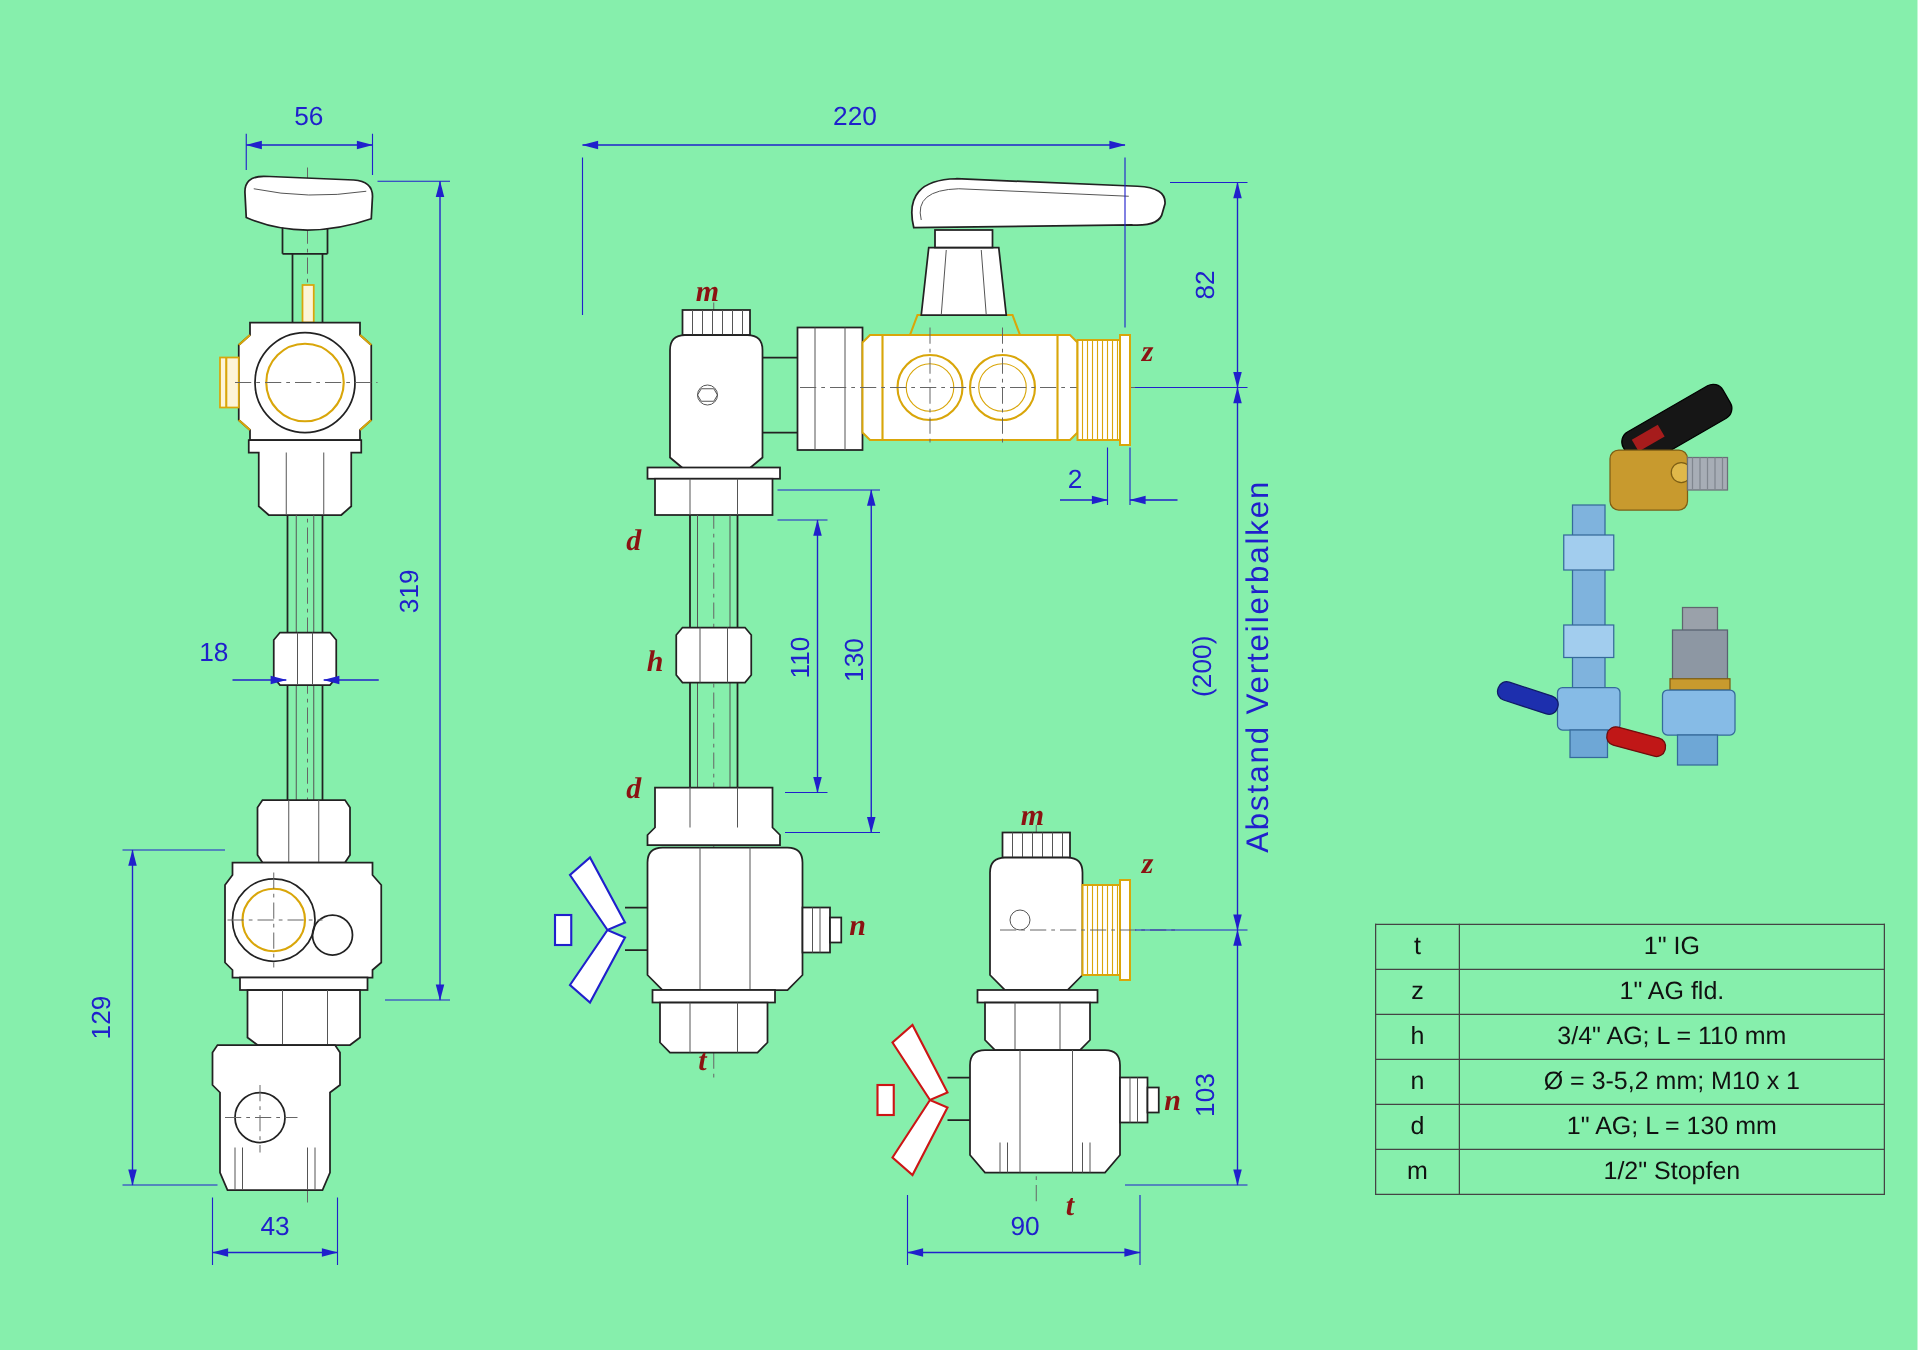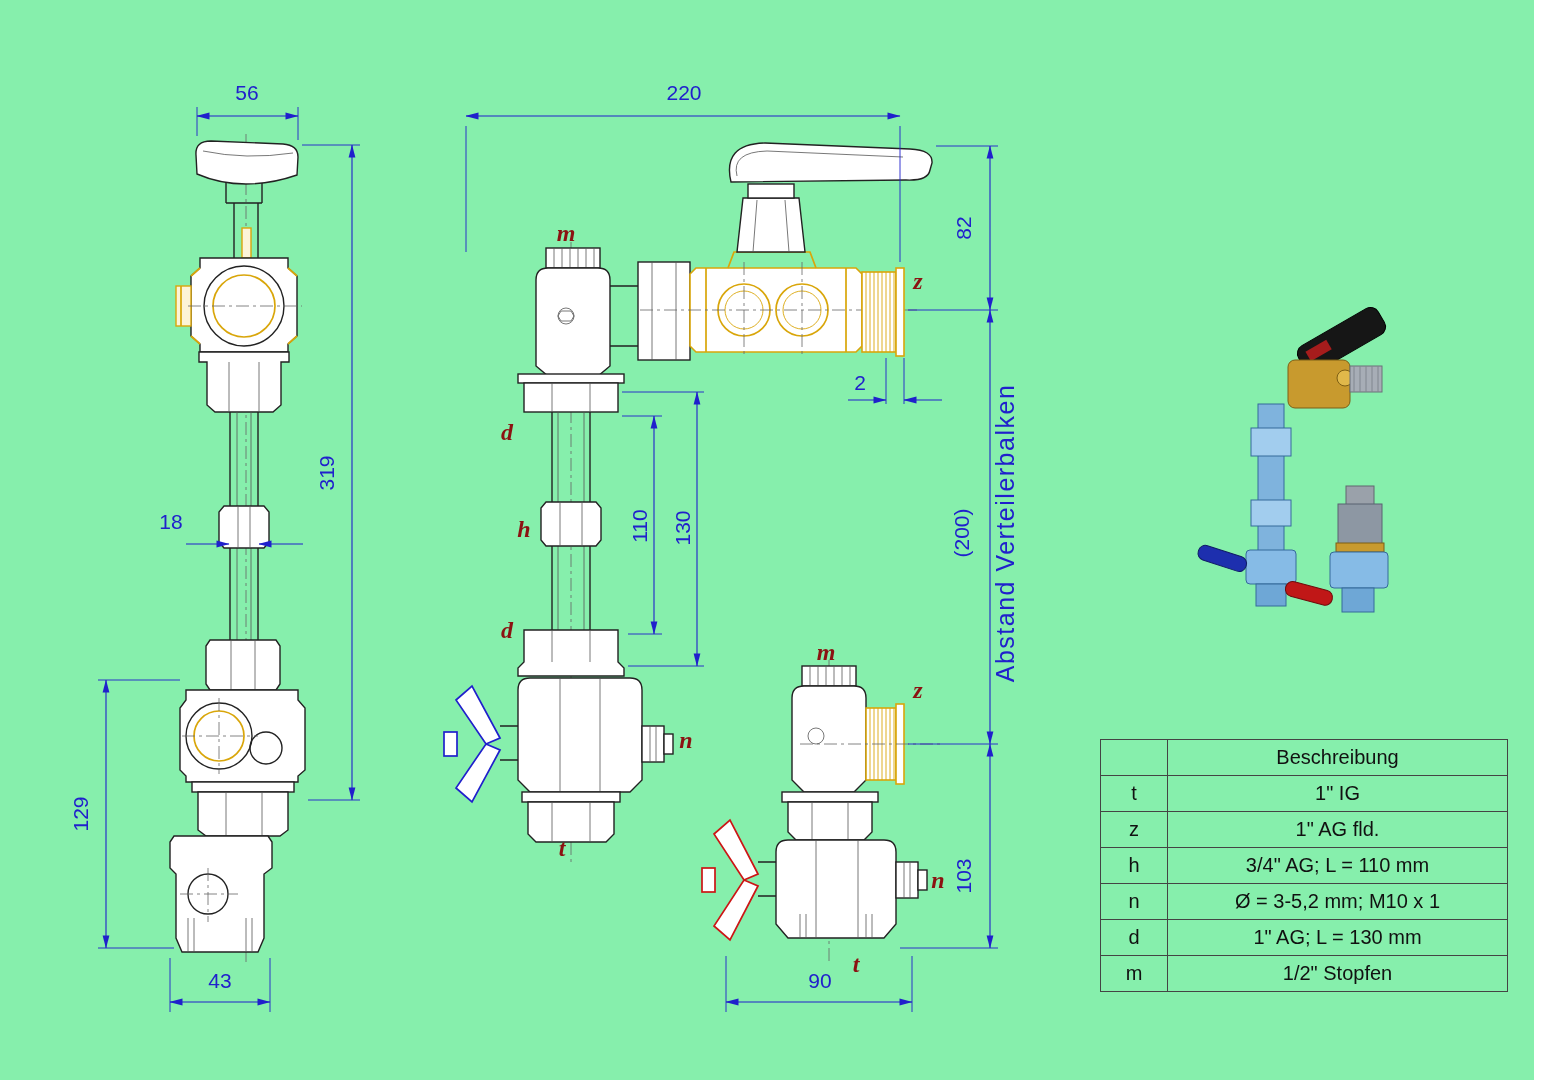--- a/index.html
+++ b/index.html
@@ -290,24 +290,20 @@
     </g>
     <g transform="rotate(15 1332 600)">
       <rect x="1284" y="592" width="48" height="15" rx="7" fill="#c01717" stroke="#6f0c0c"></rect>
     </g>
   </g>
 </svg>
 
 <div class="spec-table">
   <table>
     <tbody>
-          <tr>
-      <td class="k"></td>
-      <td>Beschreibung</td>
-    </tr>
     <tr>
       <td class="k">t</td>
       <td>1" IG</td>
     </tr>
     <tr>
       <td class="k">z</td>
       <td>1" AG fld.</td>
     </tr>
     <tr>
       <td class="k">h</td>

